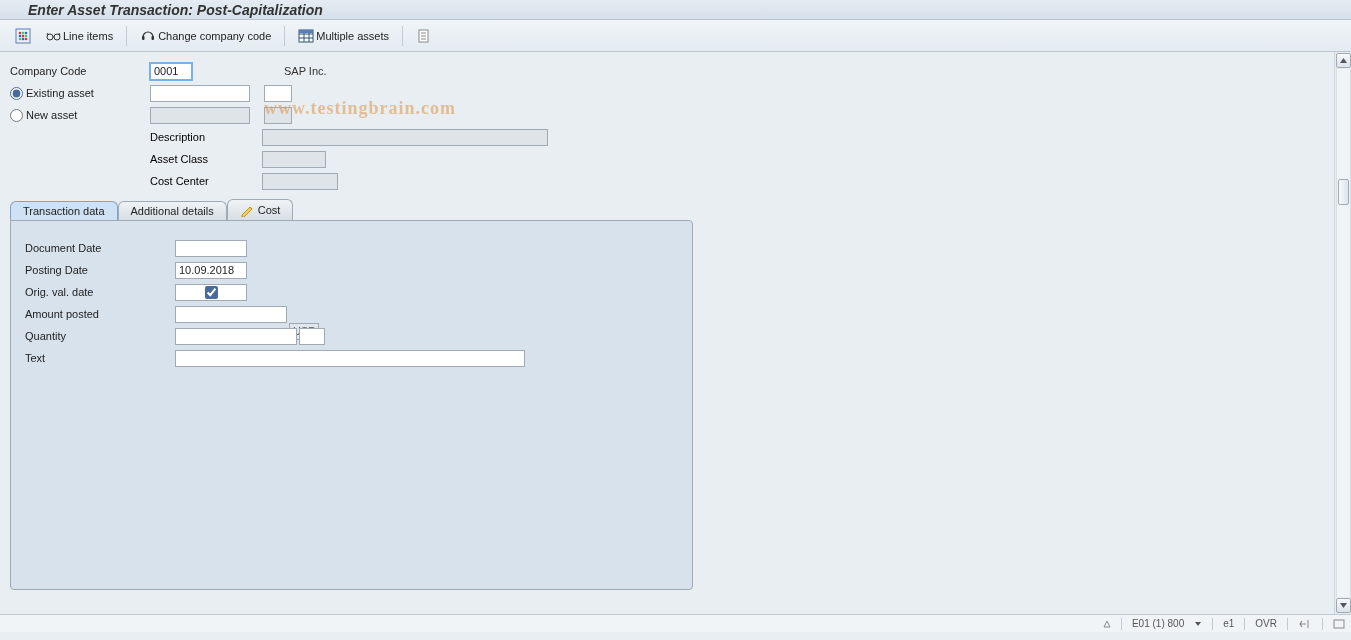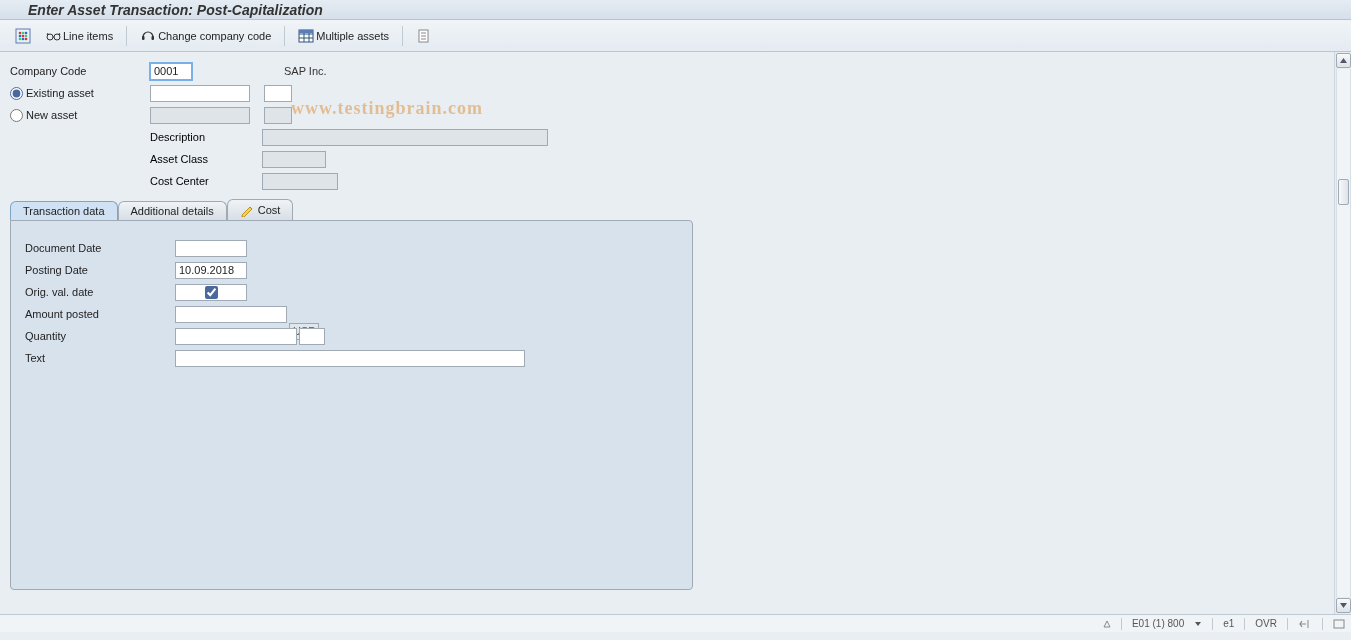--- a/index.html
+++ b/index.html
@@ -48,21 +48,21 @@
   .tab-panel .form-row .flabel{ width: 150px;}
   
   
   input[type="checkbox"]{ width:13px; height:13px; cursor:pointer; accent-color:#4a6a9e;}
   
   
   .statusbar { height: 18px; border-top: 1px solid #c0cad3; background: #f1f4f7; display:flex; align-items:center; justify-content:flex-end; padding:0 6px; gap:10px; font-size:10px; color:#555;}
   .statusbar .sb-div{ width:1px; height:12px; background:#c0cad3;}
   
   
-  .watermark{ position:absolute; top: 46px; left: 291px; font-size: 18px; font-weight: bold; color: rgba(220,150,70,0.55); letter-spacing:1px; pointer-events:none; z-index: 50; font-family: Georgia, serif;}
+  .watermark{ position:absolute; top: 46px; left: 264px; font-size: 18px; font-weight: bold; color: rgba(220,150,70,0.55); letter-spacing:1px; pointer-events:none; z-index: 50; font-family: Georgia, serif;}
   
   
   svg{ display:block;}
   
   .pencil-icon{ color:#b08000;}
 </style>
 </head>
 <body>
 
 <div class="titlebar">

